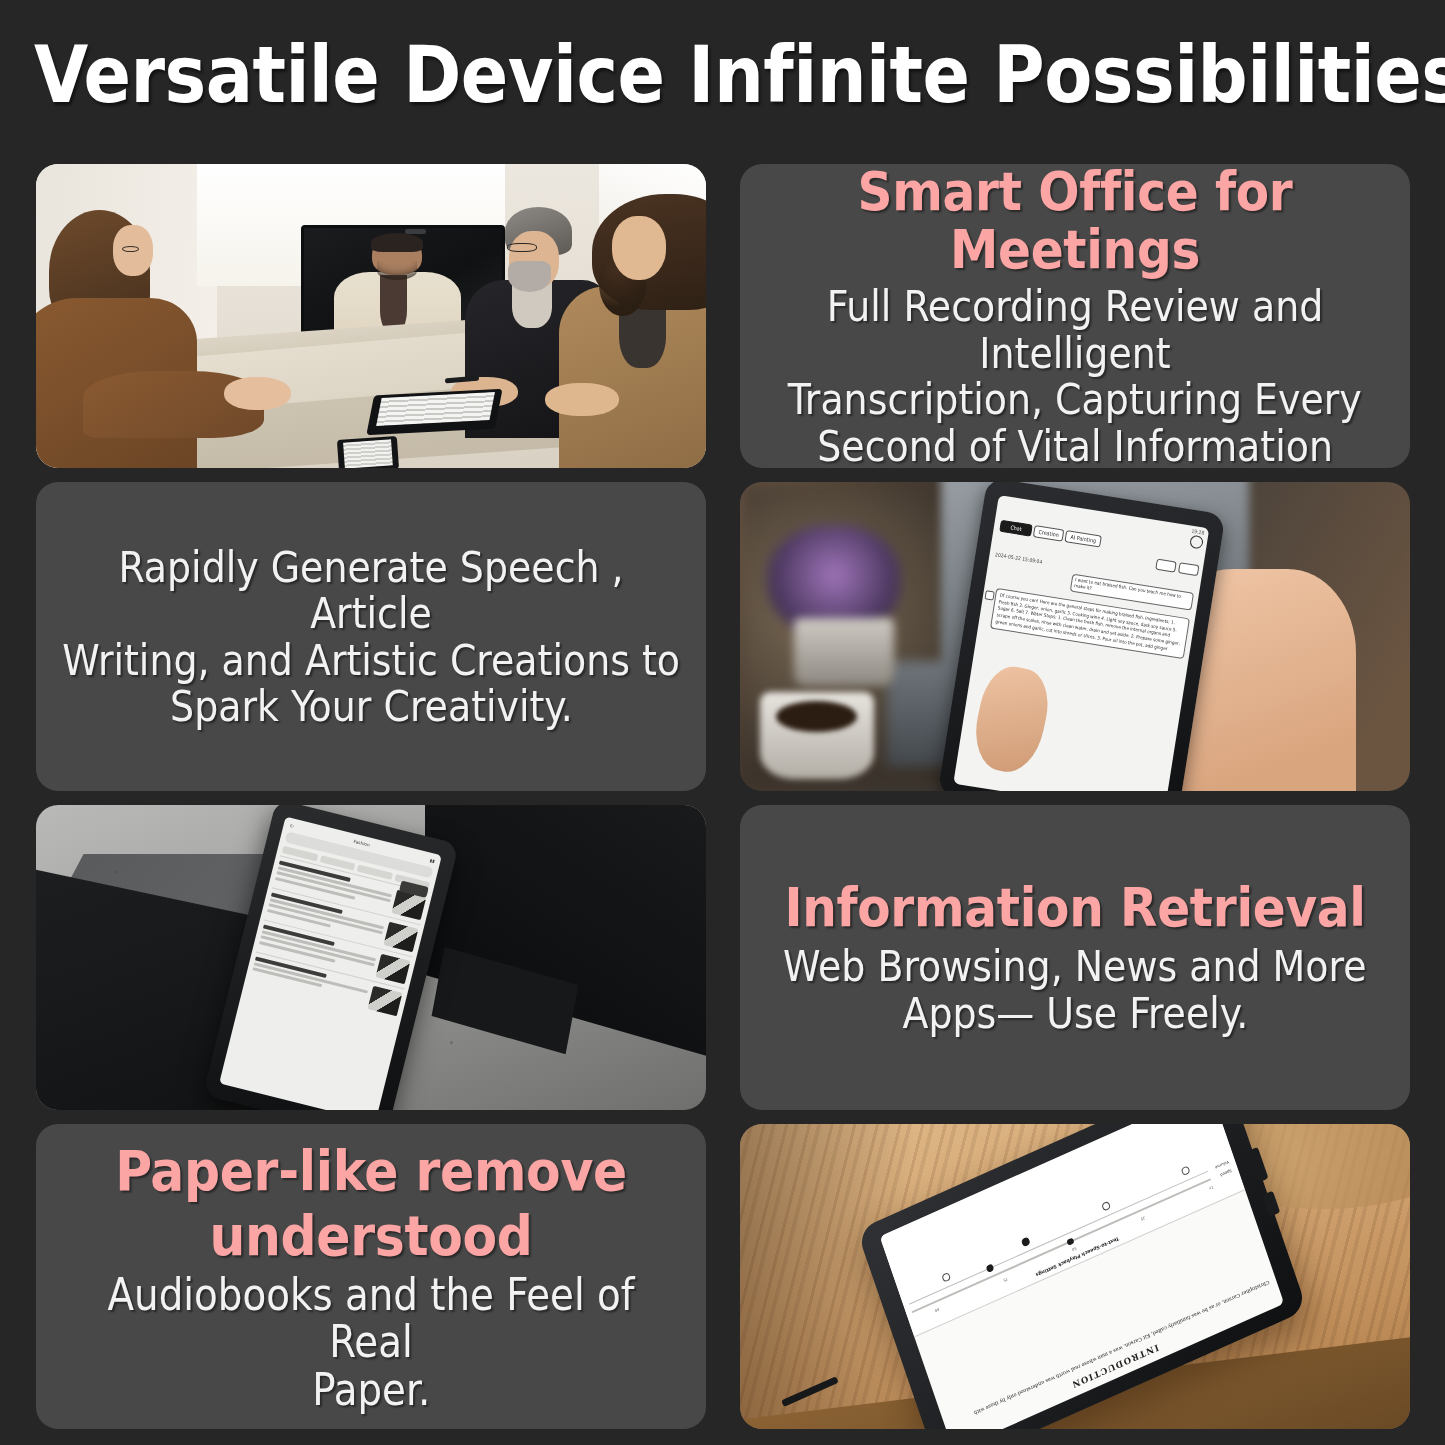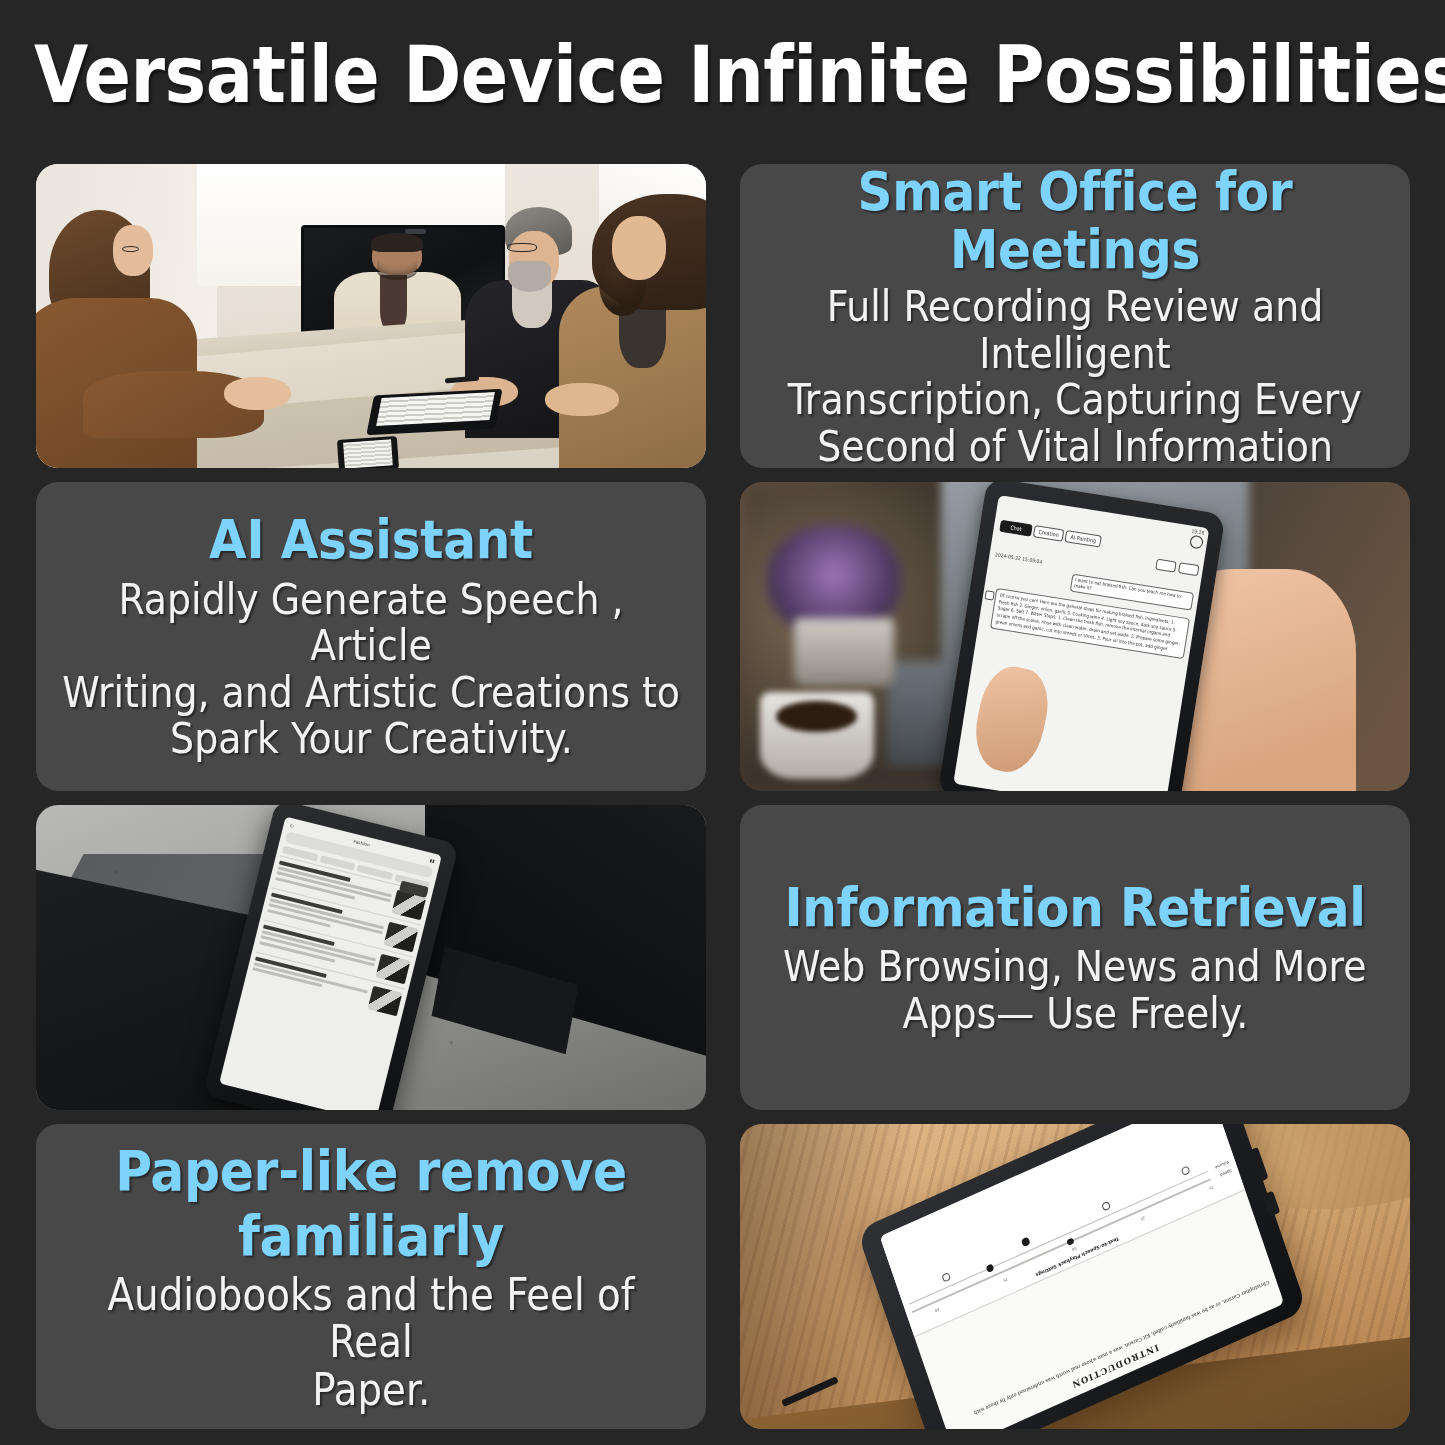--- a/index.html
+++ b/index.html
@@ -43,21 +43,21 @@
     background:#484848;
     border-radius:22px;
     display:flex; flex-direction:column;
     align-items:center; justify-content:center;
     text-align:center;
     padding:10px 18px;
   }
   .tc-head {
     font-family:"DejaVu Sans Condensed","DejaVu Sans","Liberation Sans",sans-serif;
     font-weight:bold;
-    color:#7dd3fc;
+    color:#fca5a5;
     font-size:53px;
     line-height:1.08;
     letter-spacing:-0.3px;
     text-shadow:2px 2px 2px rgba(0,0,0,.45);
     margin-bottom:4px;
   }
   .tc-body {
     font-family:"DejaVu Sans Condensed","DejaVu Sans","Liberation Sans",sans-serif;
     font-weight:500;
     color:#f2f2f2;
@@ -360,21 +360,20 @@
     </div>
 
     <div class="cell textcard card-smart">
       <div class="tc-head">Smart Office for Meetings</div>
       <div class="tc-body">Full Recording Review and Intelligent</div>
       <div class="tc-body">Transcription, Capturing Every</div>
       <div class="tc-body">Second of Vital Information</div>
     </div>
 
     <div class="cell textcard card-ai">
-      <div class="tc-head">AI Assistant</div>
       <div class="tc-body">Rapidly Generate Speech , Article</div>
       <div class="tc-body">Writing, and Artistic Creations to</div>
       <div class="tc-body">Spark Your Creativity.</div>
     </div>
 
     <div class="cell">
       <div class="photo ph2">
         <div class="blurA"></div>
           <div class="laptop"></div>
           <div class="lapbase"></div>
@@ -469,21 +468,21 @@
     </div>
 
     <div class="cell textcard card-info">
       <div class="tc-head">Information Retrieval</div>
       <div class="tc-body">Web Browsing, News and More</div>
       <div class="tc-body">Apps— Use Freely.</div>
     </div>
 
     <div class="cell textcard card-paper">
       <div class="tc-head">Paper-like remove</div>
-      <div class="tc-head">familiarly</div>
+      <div class="tc-head">understood</div>
       <div class="tc-body">Audiobooks and the Feel of Real</div>
       <div class="tc-body">Paper.</div>
     </div>
 
     <div class="cell">
       <div class="photo ph4">
         <div class="grain"></div>
           <div class="edge2"></div>
           <div class="darkL"></div>
           <div class="edge"></div>

